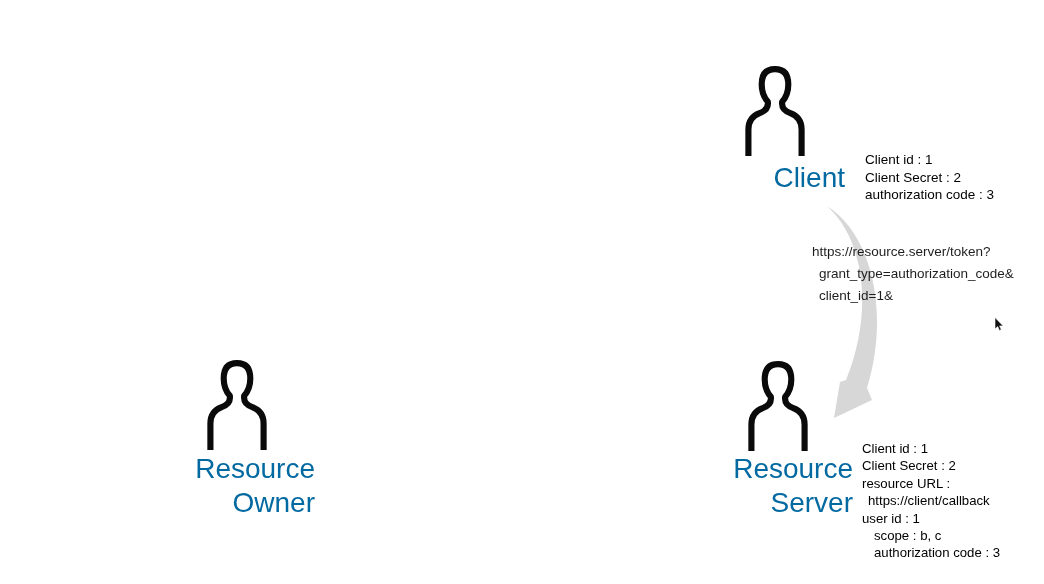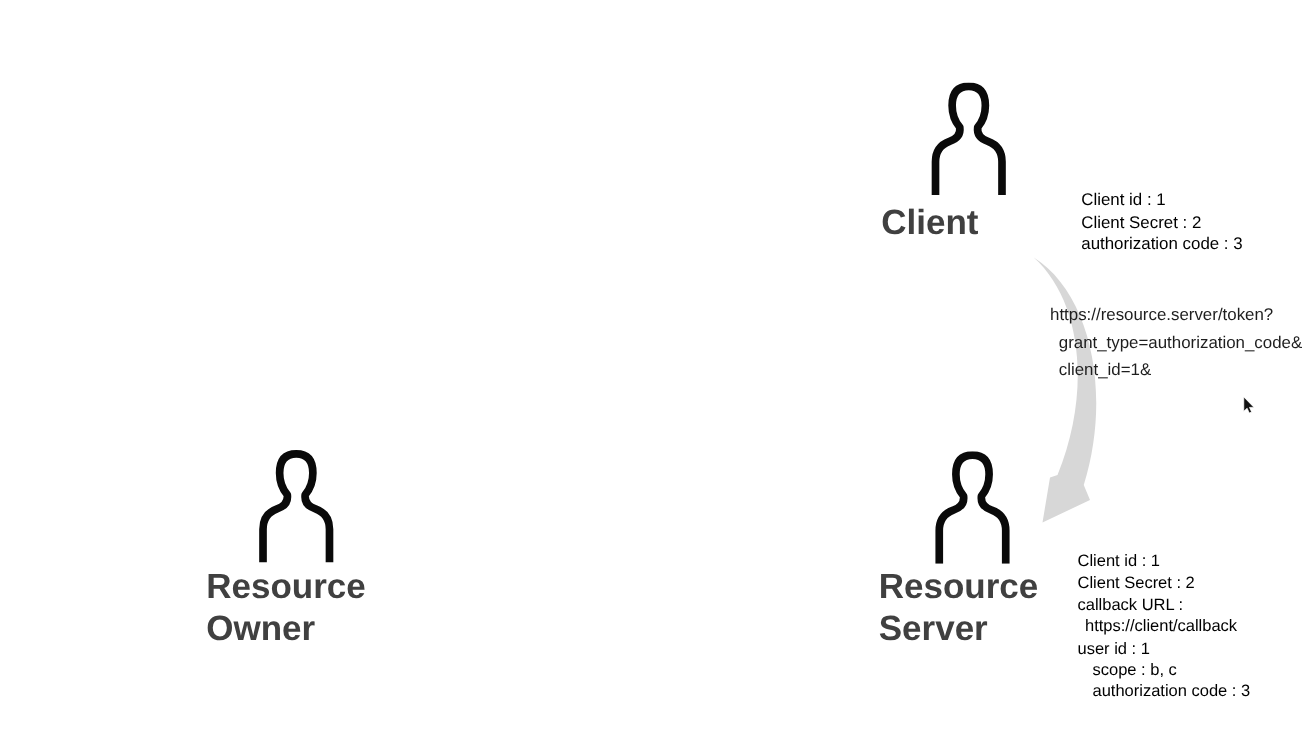--- a/index.html
+++ b/index.html
@@ -9,41 +9,40 @@
     width: 1044px;
     height: 584px;
     background: #ffffff;
     overflow: hidden;
     font-family: "Liberation Sans", sans-serif;
   }
   .abs { position: absolute; }
   .actor-icon { position: absolute; }
   .actor-label {
     position: absolute;
-    font-weight: 700;
+    font-weight: 400;
     font-size: 28px;
     line-height: 34px;
-    color: #404040;
-    text-align: left;
+    color: #0369a1;
+    text-align: right;
     white-space: nowrap;
   }
   .info-block {
     position: absolute;
     color: #000000;
     font-size: 13.5px;
     line-height: 17.5px;
     white-space: nowrap;
   }
   .request-block {
     position: absolute;
     color: #1e1e1e;
     font-size: 13.5px;
     line-height: 22px;
     white-space: nowrap;
-    margin-left: 28px;
   }
   .indent-1 { padding-left: 6px; }
   .indent-2 { padding-left: 12px; }
   .request-block .indent-1 { padding-left: 7px; }
 </style>
 </head>
 <body>
 
 <div class="canvas">
 
@@ -91,20 +90,20 @@
     <path d="M 6 88 L 6 62 Q 6 50 17 46 Q 26 43 25 35 Q 19 28 19 18 Q 19 3 32 3 Q 45 3 45 18 Q 45 28 39 35 Q 38 43 47 46 Q 58 50 58 62 L 58 88" fill="none" stroke="#0a0a0a" stroke-width="6" stroke-linejoin="round"></path>
   </svg>
   <div class="actor-label" style="left:703px; top:452px; width:150px;">
     <div>Resource</div>
     <div>Server</div>
   </div>
 
   <div class="info-block" style="left:862px; top:440px; font-size:13.2px; line-height:17.4px;">
     <div>Client id : 1</div>
     <div>Client Secret : 2</div>
-    <div>callback URL :</div>
+    <div>resource URL :</div>
     <div class="indent-1">https://client/callback</div>
     <div>user id : 1</div>
     <div class="indent-2">scope : b, c</div>
     <div class="indent-2">authorization code : 3</div>
   </div>
 
 </div>
 
 </body></html>

